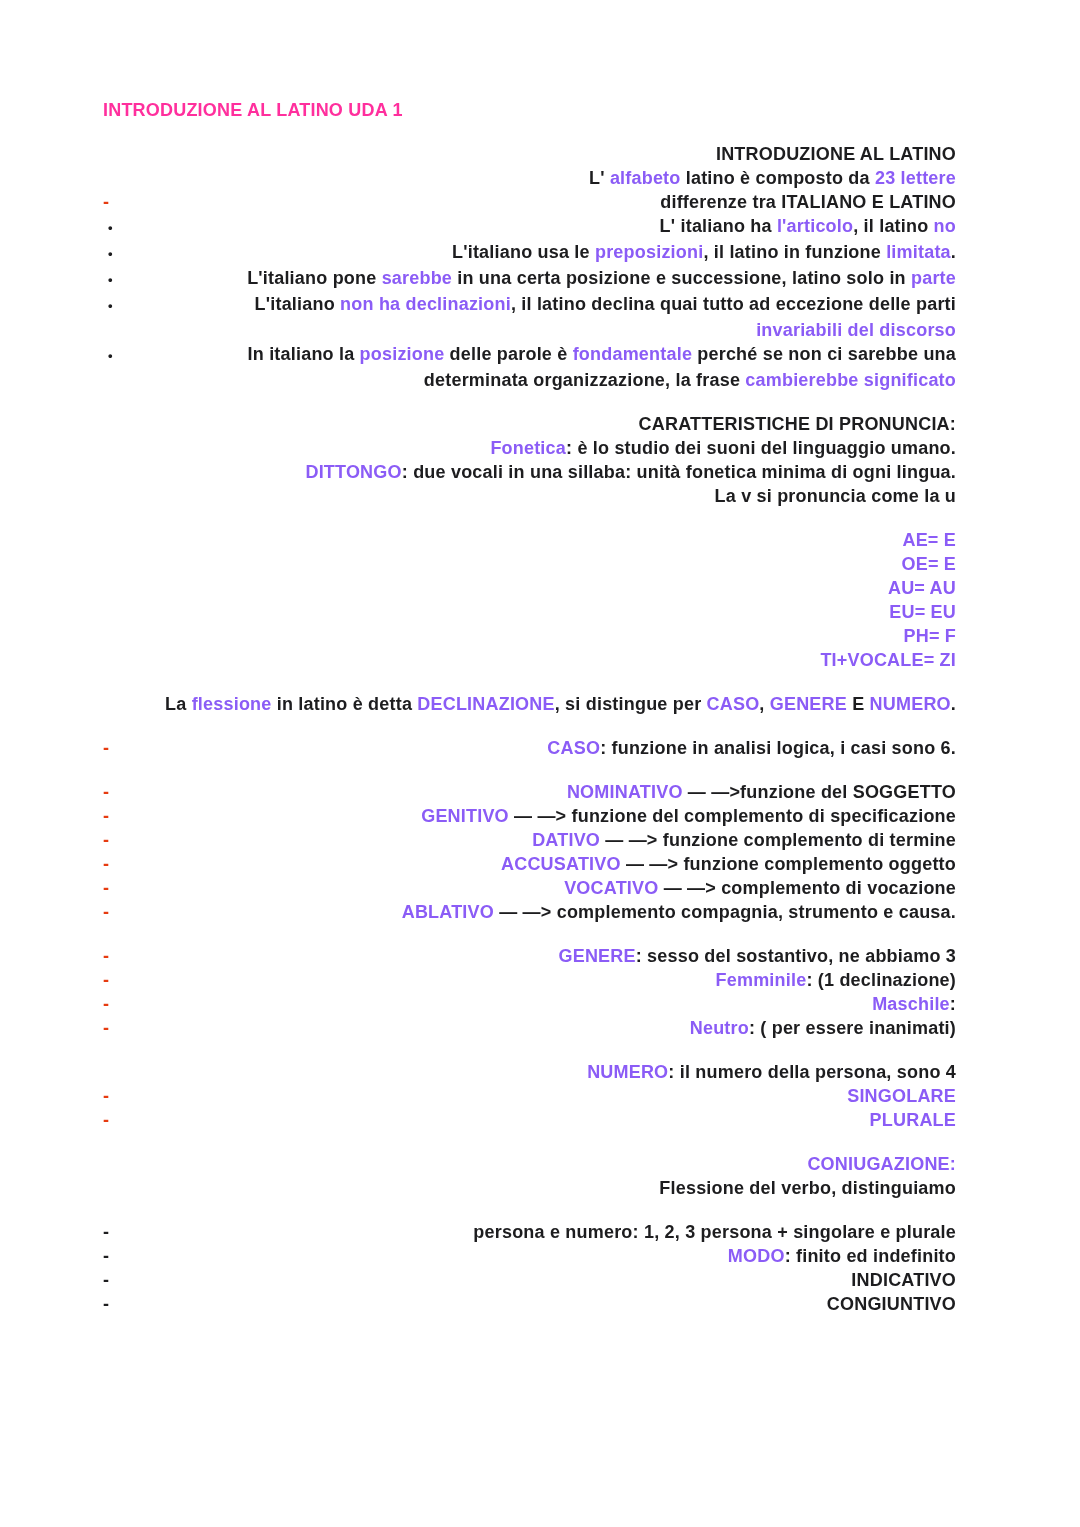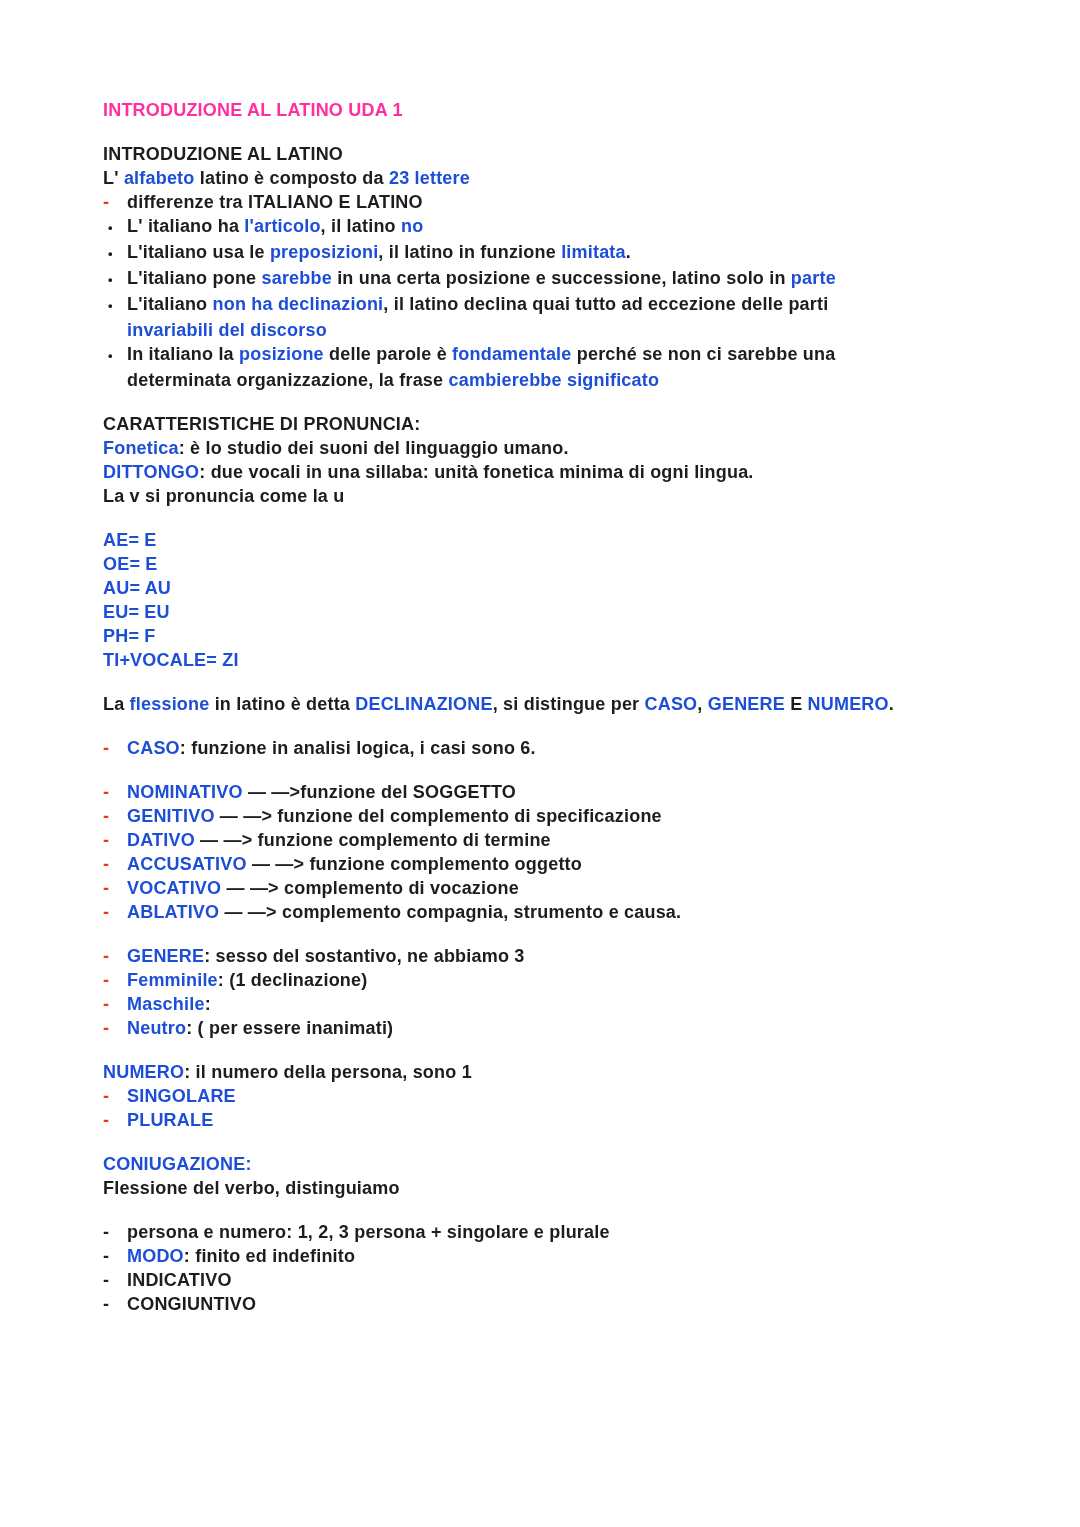--- a/index.html
+++ b/index.html
@@ -13,23 +13,23 @@
     font-weight: 700;
     font-size: 18px;
     letter-spacing: 0.2px;
     color: #1d1d1f;
   }
   .line { display: flex; align-items: baseline; line-height: 24px; min-height: 24px; }
   .blank { height: 20px; }
   .bullet { flex: 0 0 24px; }
   .bullet.dot { font-size: 13px; padding-left: 5px; box-sizing: border-box; }
   .indent { padding-left: 24px; }
-  .content { flex: 1; min-width: 0; }
+  .content { flex: 1; min-width: 0; text-align: right; }
   .seg.black { color: #1d1d1f; }
-  .seg.red { color: #1d4ed8; }
+  .seg.red { color: #8b5cf6; }
   .seg.pink { color: #ff2f9d; }
   .bullet.red { color: #e63b10; }
   .bullet.black { color: #1d1d1f; }
 </style>
 </head>
 <body>
 
 <div class="page">
   <div class="line">
     <span class="seg pink">INTRODUZIONE AL LATINO UDA 1</span>
@@ -150,21 +150,21 @@
       <div class="line">
         <span class="bullet red">-</span>
         <span class="content"><span class="seg red">Maschile</span><span class="seg black">:</span></span>
       </div>
       <div class="line">
         <span class="bullet red">-</span>
         <span class="content"><span class="seg red">Neutro</span><span class="seg black">: ( per essere inanimati)</span></span>
       </div>
       <div class="blank"></div>
       <div class="line">
-        <span class="content"><span class="seg red">NUMERO</span><span class="seg black">: il numero della persona, sono 1</span></span>
+        <span class="content"><span class="seg red">NUMERO</span><span class="seg black">: il numero della persona, sono 4</span></span>
       </div>
       <div class="line">
         <span class="bullet red">-</span>
         <span class="content"><span class="seg red">SINGOLARE</span></span>
       </div>
       <div class="line">
         <span class="bullet red">-</span>
         <span class="content"><span class="seg red">PLURALE</span></span>
       </div>
       <div class="blank"></div>

